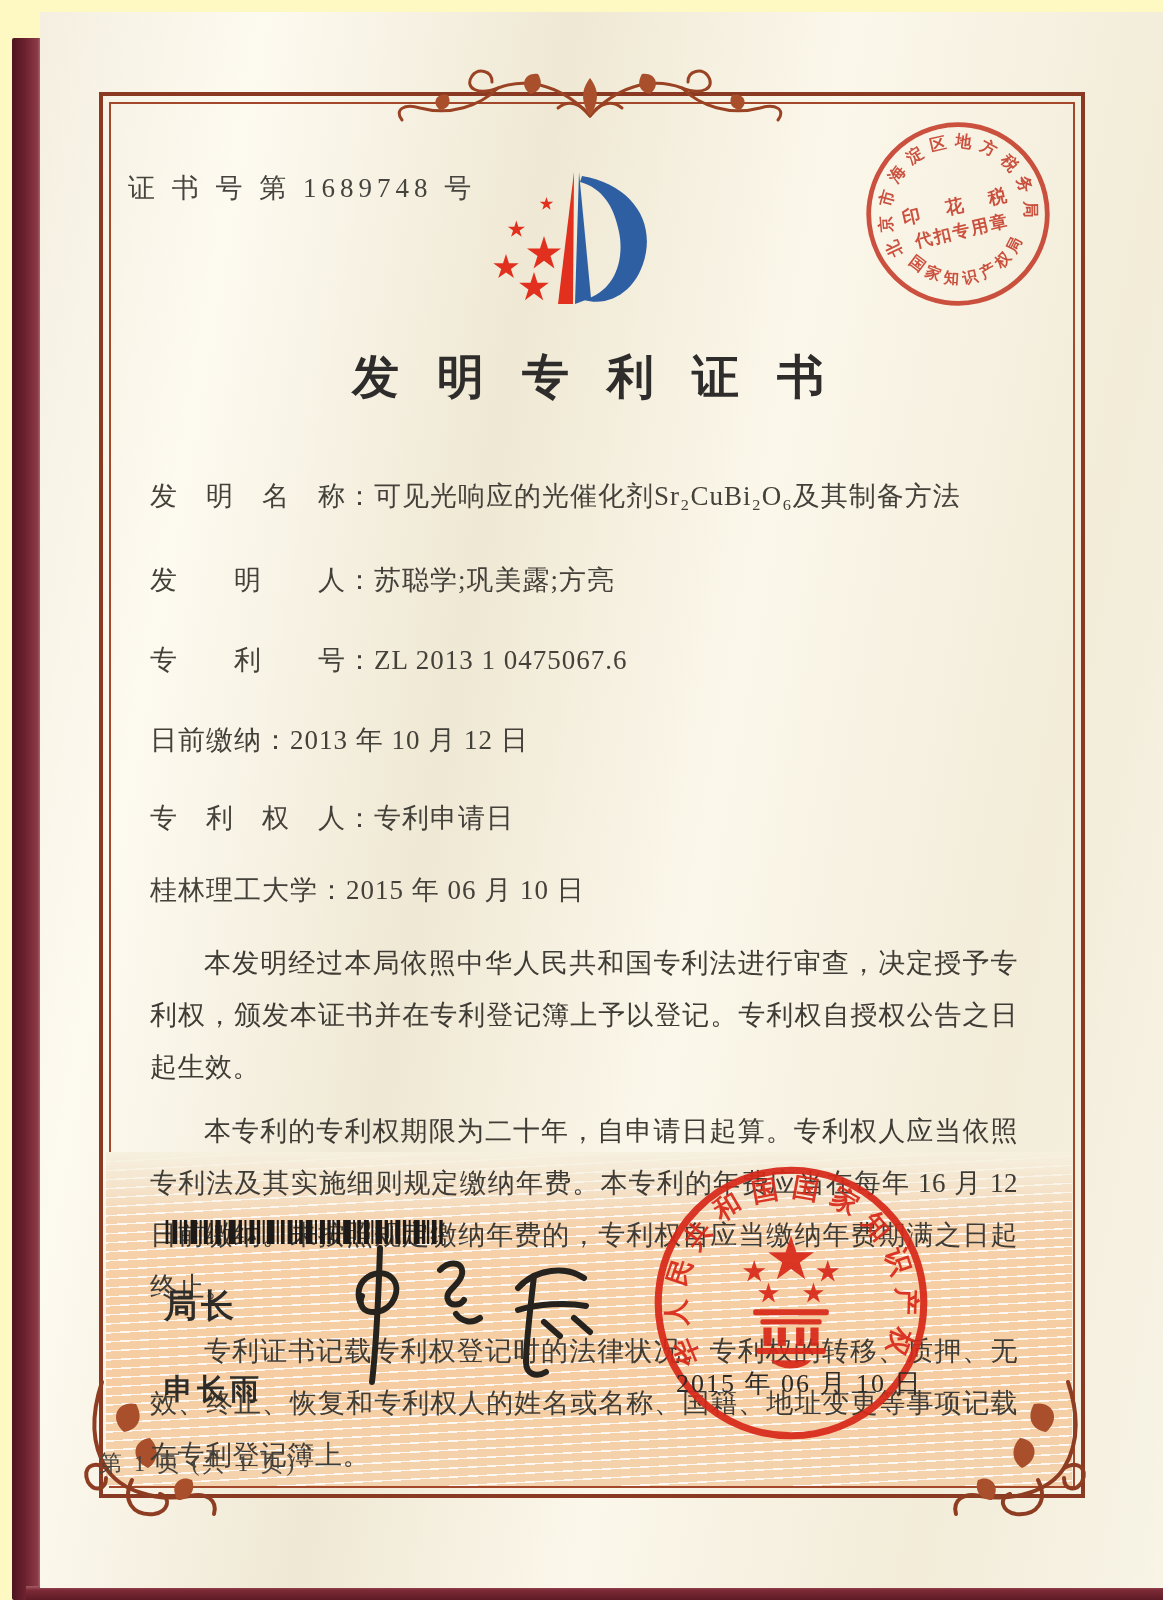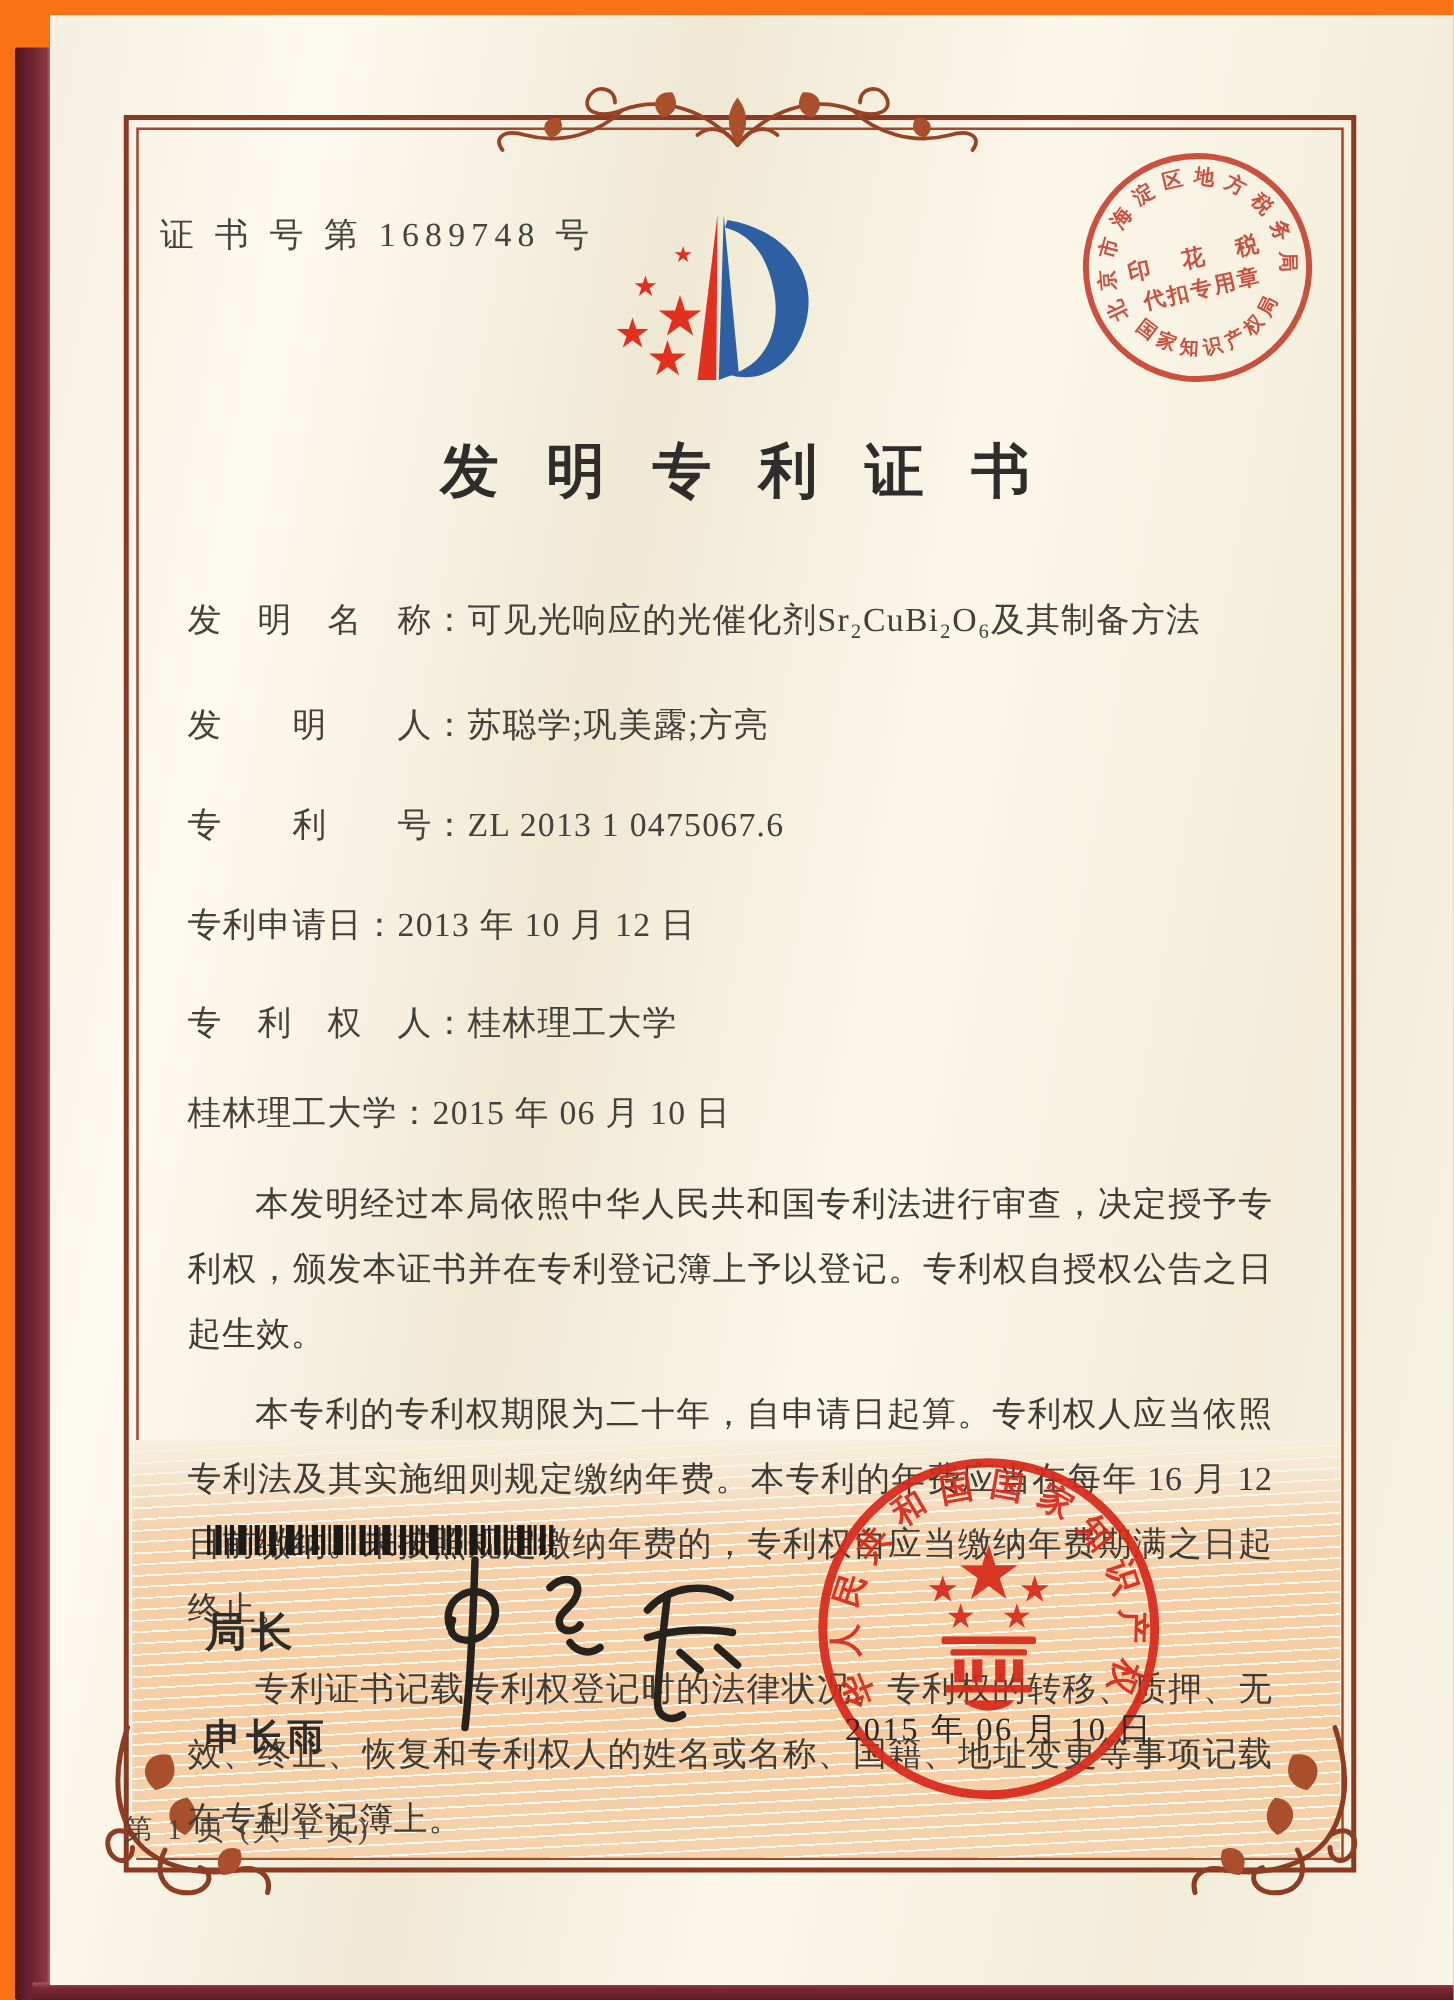--- a/index.html
+++ b/index.html
@@ -1,16 +1,16 @@
 <!DOCTYPE html>
 <html><head>
 <meta charset="utf-8">
 <style>
   html,body{margin:0;padding:0;background:#ffffff;}
-  #canvas{position:relative;width:1163px;height:1600px;overflow:hidden;background:#f97316;
+  #canvas{position:relative;width:1163px;height:1600px;overflow:hidden;background:#fef9c3;
           font-family:"Liberation Serif","DejaVu Serif",serif;}
   
   .spine{position:absolute;left:12px;top:38px;width:30px;height:1562px;
          background:linear-gradient(90deg,#4e1620 0%,#6e2230 45%,#8c3a46 85%,#b98b8c 100%);
          border-radius:2px;}
   .bottom-edge{position:absolute;left:26px;bottom:0;width:1137px;height:14px;
          background:linear-gradient(0deg,#5d1b26 0%,#7c2a36 70%,#a35b60 100%);}
   
   .page{position:absolute;left:40px;top:12px;width:1123px;height:1576px;
         background:linear-gradient(100deg,#f4efe0 0%,#fdfaf0 16%,#efe8d4 38%,#fbf7ea 58%,#f2ecd9 82%,#f8f4e6 100%);}
@@ -151,24 +151,24 @@
   <div class="fieldrow" style="top:478px">
     <span class="flabel">发　明　名　称：</span><span class="fvalue">可见光响应的光催化剂Sr₂CuBi₂O₆及其制备方法</span>
   </div>
   <div class="fieldrow" style="top:562px">
     <span class="flabel">发　　明　　人：</span><span class="fvalue">苏聪学;巩美露;方亮</span>
   </div>
   <div class="fieldrow" style="top:642px">
     <span class="flabel">专　　利　　号：</span><span class="fvalue">ZL 2013 1 0475067.6</span>
   </div>
   <div class="fieldrow" style="top:722px">
-    <span class="flabel">专利申请日：</span><span class="fvalue">2013 年 10 月 12 日</span>
+    <span class="flabel">日前缴纳：</span><span class="fvalue">2013 年 10 月 12 日</span>
   </div>
   <div class="fieldrow" style="top:800px">
-    <span class="flabel">专　利　权　人：</span><span class="fvalue">桂林理工大学</span>
+    <span class="flabel">专　利　权　人：</span><span class="fvalue">专利申请日</span>
   </div>
   <div class="fieldrow" style="top:872px">
     <span class="flabel">桂林理工大学：</span><span class="fvalue">2015 年 06 月 10 日</span>
   </div>
 
   <div class="bodytext">
     <p>本发明经过本局依照中华人民共和国专利法进行审查，决定授予专利权，颁发本证书并在专利登记簿上予以登记。专利权自授权公告之日起生效。</p>
     <p>本专利的专利权期限为二十年，自申请日起算。专利权人应当依照专利法及其实施细则规定缴纳年费。本专利的年费应当在每年 16 月 12 日前缴纳。未按照规定缴纳年费的，专利权自应当缴纳年费期满之日起终止。</p>
     <p>专利证书记载专利权登记时的法律状况。专利权的转移、质押、无效、终止、恢复和专利权人的姓名或名称、国籍、地址变更等事项记载在专利登记簿上。</p>
   </div>

